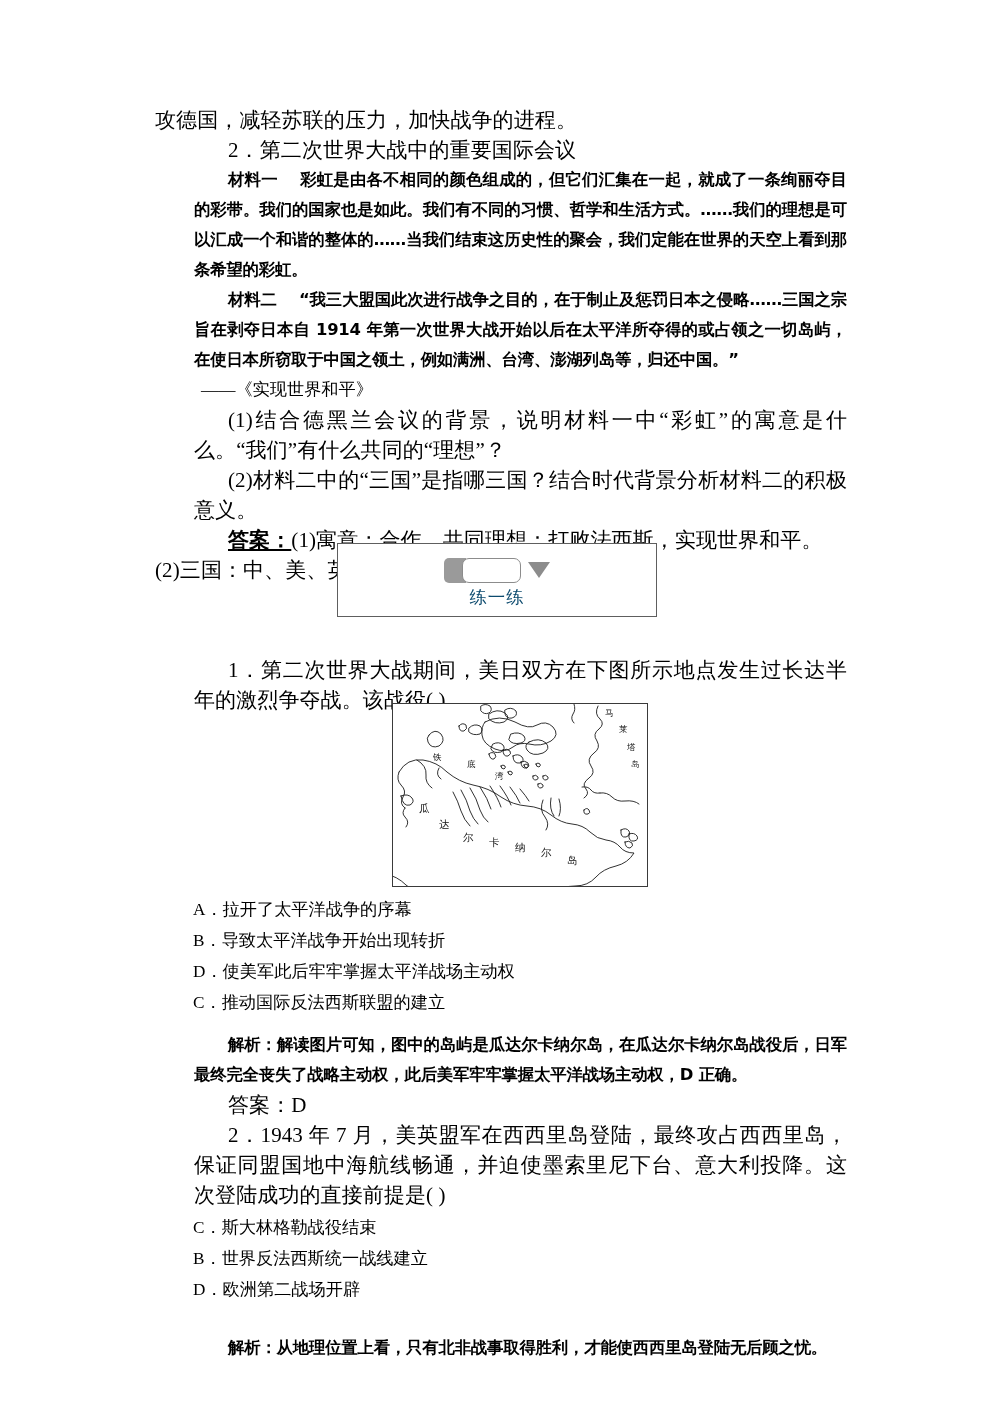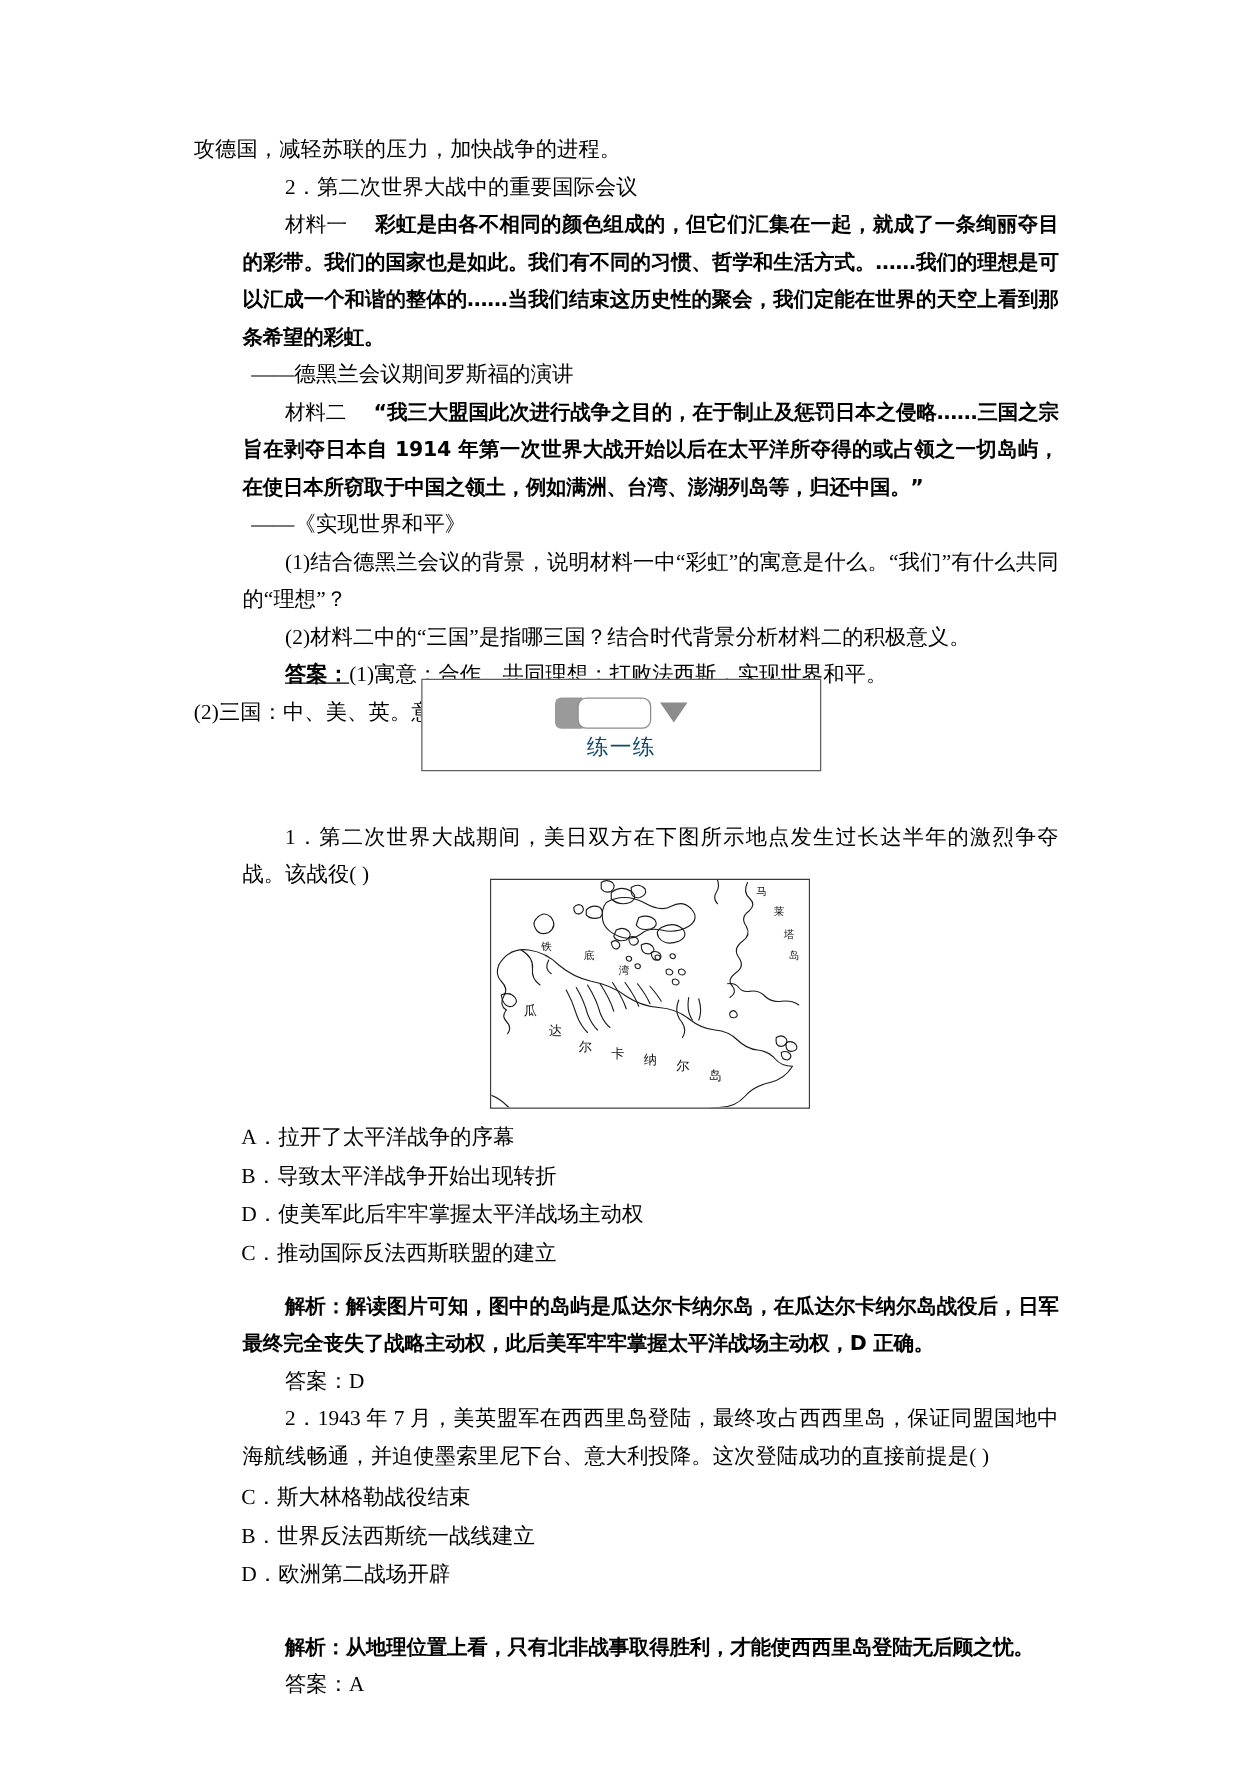--- a/index.html
+++ b/index.html
@@ -26,40 +26,40 @@
 
   .content {
     position: absolute;
     left: 155px;
     top: 105px;
     width: 692px;
   }
 
   
   .p {
-    font-size: 17px;
+    font-size: 21px;
     line-height: 30px;
     text-align: justify;
     text-justify: inter-ideograph;
     margin: 0;
     letter-spacing: 0.1px;
   }
   .ind1 { text-indent: 34px; margin-left: 39px; }
   .ind0 { text-indent: 0; }
 
   
   .gothic {
     font-family: "DejaVu Sans", "Liberation Sans", sans-serif;
     font-size: 16.4px;
     line-height: 30px;
     font-weight: 600;
     letter-spacing: -0.2px;
   }
   .gothic .lead {
-    font-weight: 400;
+    font-weight: 700;
   }
   .serif {
     font-family: "Liberation Serif", "DejaVu Serif", serif;
   }
   .bold { font-weight: 700; text-decoration: underline; }
 
   .src {
     font-size: 17.2px;
     line-height: 30px;
     text-indent: 46px;
@@ -159,21 +159,20 @@
 <div class="page">
 
   <div class="content">
 
     <p class="p serif ind0">攻德国，减轻苏联的压力，加快战争的进程。</p>
 
     <p class="p serif ind1">2．第二次世界大战中的重要国际会议</p>
 
     <p class="p gothic ind1"><span class="lead">材料一</span><span style="display:inline-block;width:22px"></span><span>彩虹是由各不相同的颜色组成的，但它们汇集在一起，就成了一条绚丽夺目的彩带。我们的国家也是如此。我们有不同的习惯、哲学和生活方式。……我们的理想是可以汇成一个和谐的整体的……当我们结束这历史性的聚会，我们定能在世界的天空上看到那条希望的彩虹。</span></p>
 
-    <p class="src serif">——德黑兰会议期间罗斯福的演讲</p>
 
     <p class="p gothic ind1"><span class="lead">材料二</span><span style="display:inline-block;width:22px"></span><span>“我三大盟国此次进行战争之目的，在于制止及惩罚日本之侵略……三国之宗旨在剥夺日本自 1914 年第一次世界大战开始以后在太平洋所夺得的或占领之一切岛屿，在使日本所窃取于中国之领土，例如满洲、台湾、澎湖列岛等，归还中国。”</span></p>
 
     <p class="src serif">——《实现世界和平》</p>
 
     <p class="p serif ind1">(1)结合德黑兰会议的背景，说明材料一中“彩虹”的寓意是什么。“我们”有什么共同的“理想”？</p>
 
     <p class="p serif ind1">(2)材料二中的“三国”是指哪三国？结合时代背景分析材料二的积极意义。</p>
 
     <p class="p serif ind1"><span class="bold">答案：</span><span>(1)寓意：合作。共同理想：打败法西斯，实现世界和平。</span></p>
@@ -293,16 +292,15 @@
     <p class="p serif ind1">2．1943 年 7 月，美英盟军在西西里岛登陆，最终攻占西西里岛，保证同盟国地中海航线畅通，并迫使墨索里尼下台、意大利投降。这次登陆成功的直接前提是(        )</p>
 
     <p class="opt">C．斯大林格勒战役结束</p>
     <p class="opt">B．世界反法西斯统一战线建立</p>
     <p class="opt">D．欧洲第二战场开辟</p>
 
     <div class="spacer-md"></div>
 
     <p class="p gothic ind1">解析：从地理位置上看，只有北非战事取得胜利，才能使西西里岛登陆无后顾之忧。</p>
 
-    <p class="p serif ind1">答案：A</p>
   </div>
 
 </div>
 
 </body></html>

